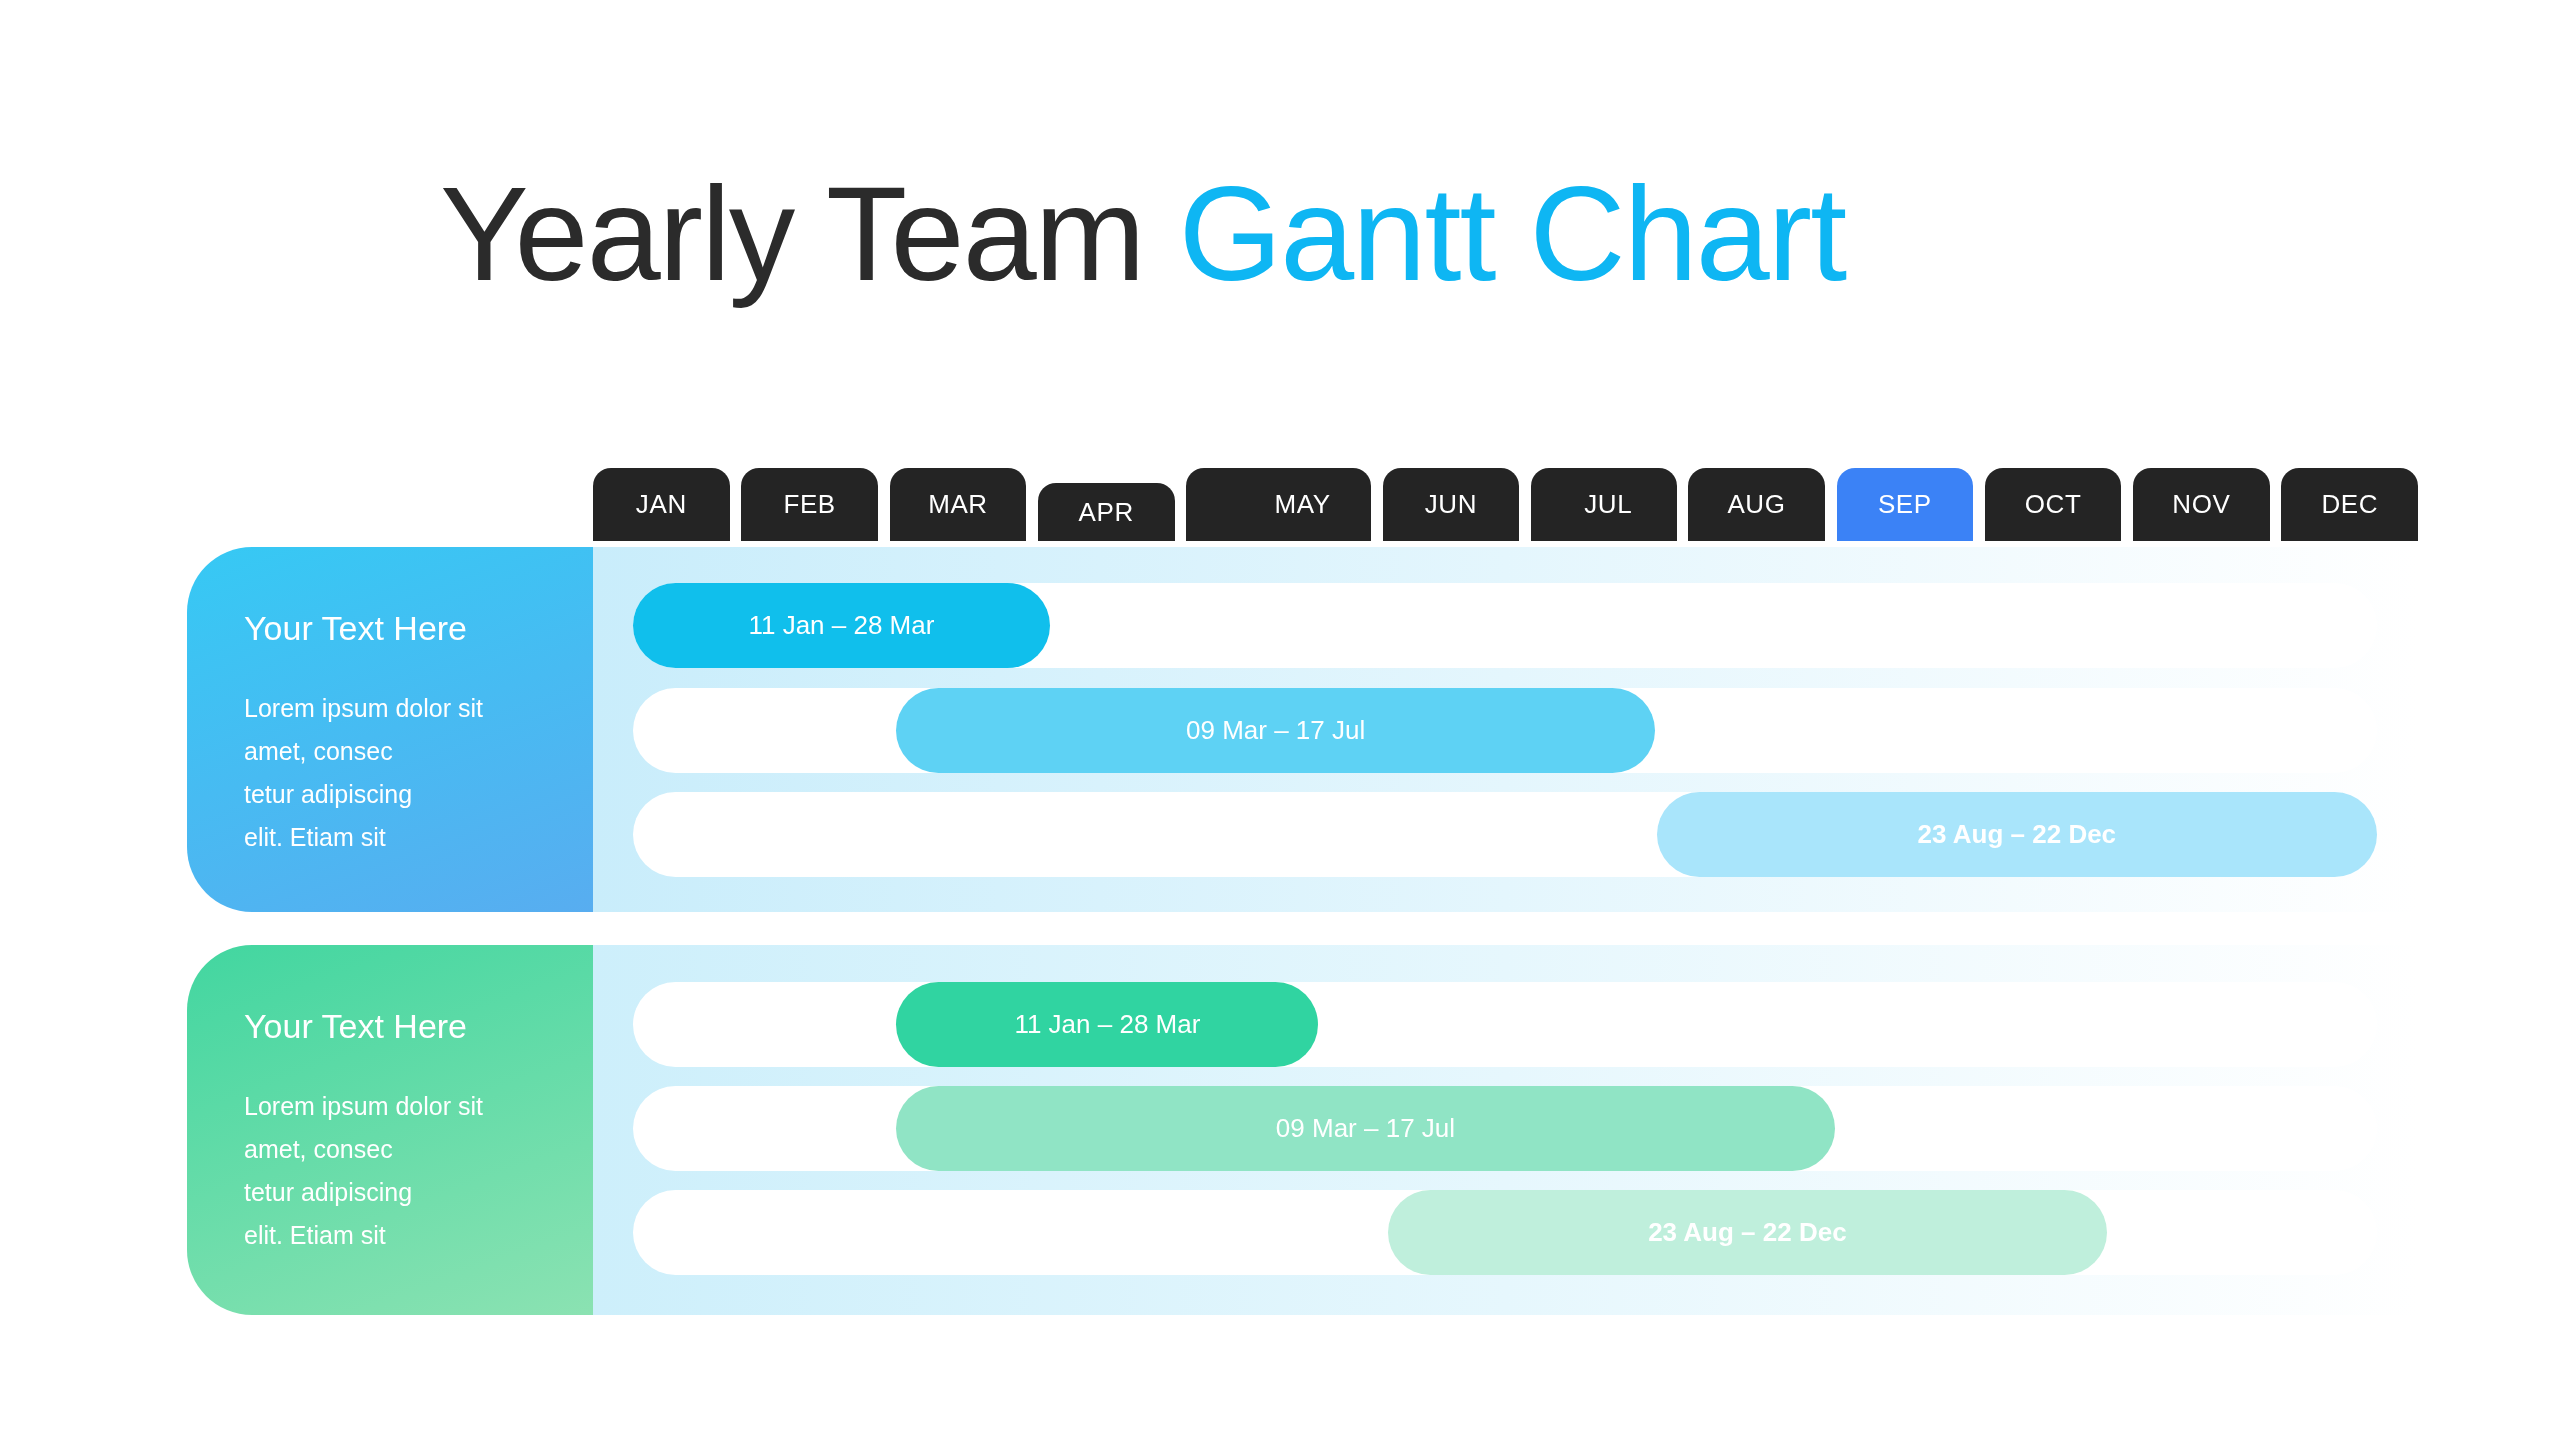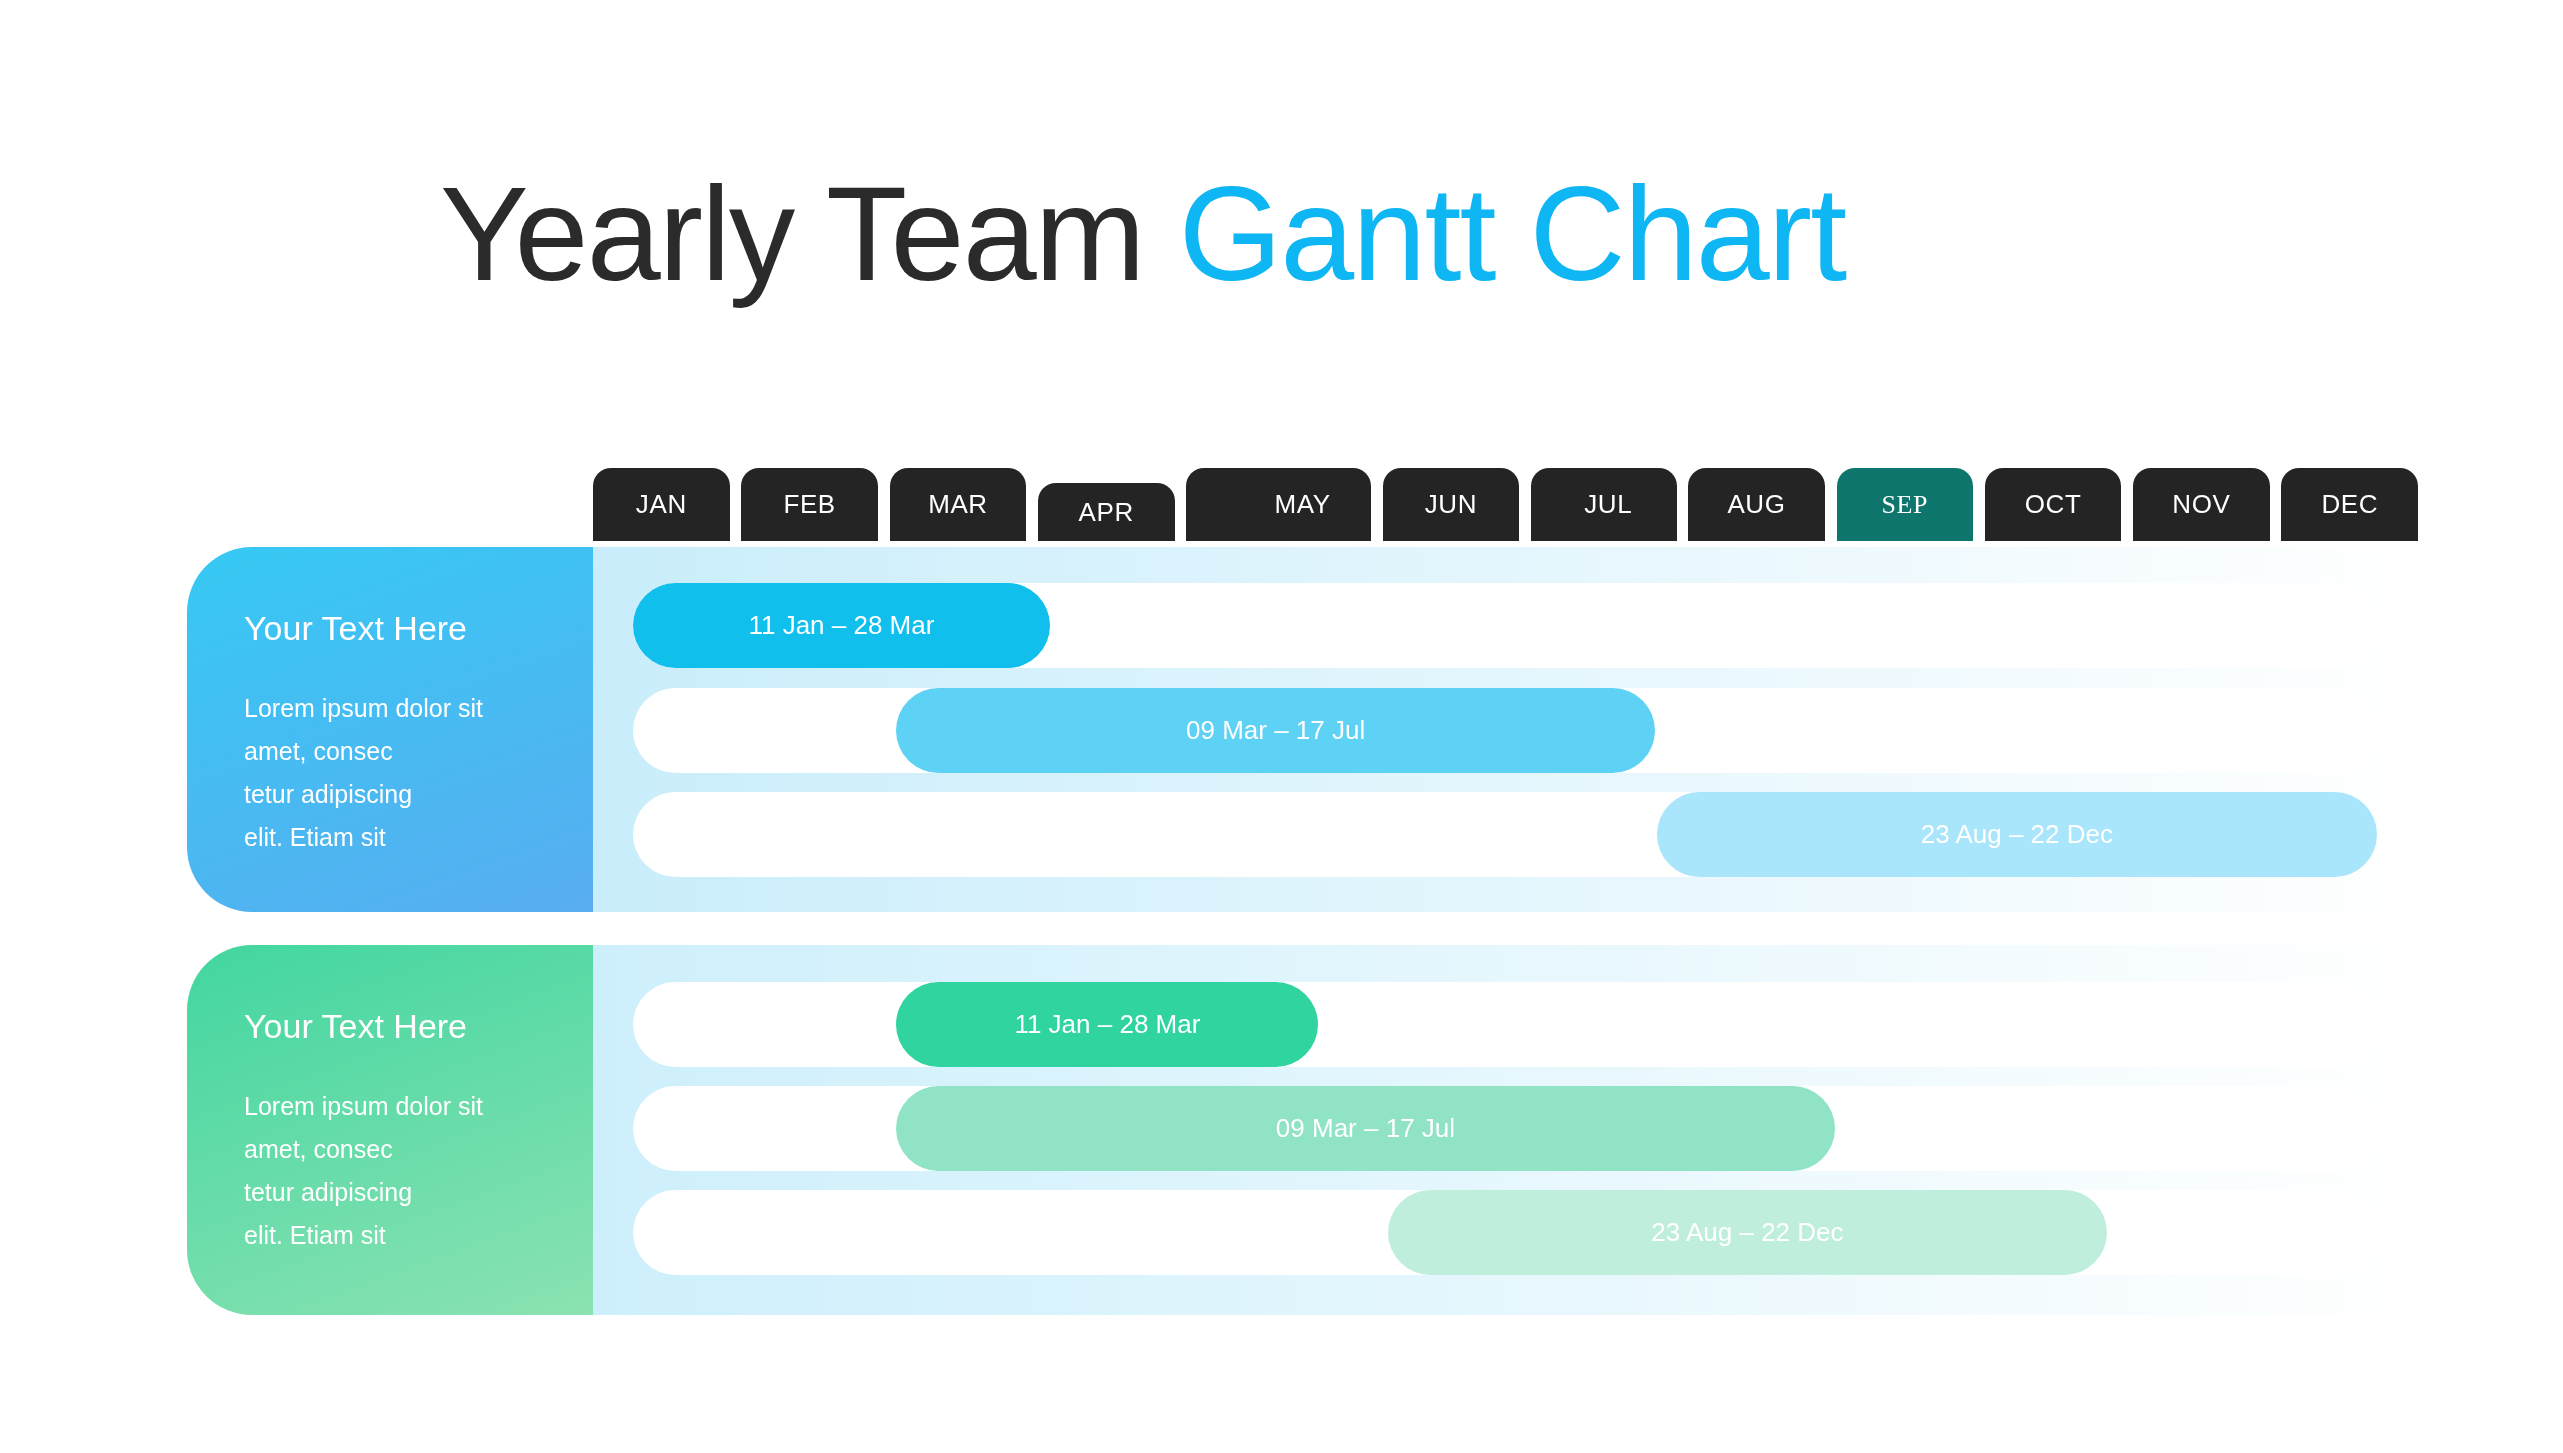--- a/index.html
+++ b/index.html
@@ -91,21 +91,21 @@
   .track {
     position: absolute;
     left: 40px;
     width: 1744px;
     height: 85px;
     background: #ffffff;
     border-radius: 647px;
   }
   .row-0 { top: 36px; }
   .row-1 { top: 141px; }
-  .row-2 { top: 245px; }
+  .row-2 { top: 245px; font-weight: bold; }
   .sec-1 .row-0 { top: 37px; }
   .sec-1 .row-1 { top: 141px; }
   .sec-1 .row-2 { top: 245px; }
 
   .task {
     position: absolute;
     top: 0;
     height: 100%;
     border-radius: 647px;
     display: flex;
@@ -125,21 +125,21 @@
 
   <div class="months">
     <div class="month-tab" style="background: rgb(36, 36, 36);">JAN</div>
     <div class="month-tab" style="background: rgb(36, 36, 36);">FEB</div>
     <div class="month-tab" style="background: rgb(36, 36, 36);">MAR</div>
     <div class="month-tab" style="background: rgb(36, 36, 36); margin-top: 15px;">APR</div>
     <div class="month-tab" style="background: rgb(36, 36, 36); padding-left: 48px;">MAY</div>
     <div class="month-tab" style="background: rgb(36, 36, 36);">JUN</div>
     <div class="month-tab" style="background: rgb(36, 36, 36); padding-left: 9px;">JUL</div>
     <div class="month-tab" style="background: rgb(36, 36, 36);">AUG</div>
-    <div class="month-tab" style="background: #0f766e; font-family: Liberation Serif, serif;">SEP</div>
+    <div class="month-tab" style="background: #3b82f6;">SEP</div>
     <div class="month-tab" style="background: rgb(36, 36, 36);">OCT</div>
     <div class="month-tab" style="background: rgb(36, 36, 36);">NOV</div>
     <div class="month-tab" style="background: rgb(36, 36, 36);">DEC</div>
   </div>
 
   <section class="section sec-0">
     <div class="panel" style="background: linear-gradient(160deg, rgb(54, 201, 244), rgb(88, 173, 240));">
       <h2>Your Text Here</h2>
       <div class="panel-body">
         <div>Lorem ipsum dolor sit</div>

